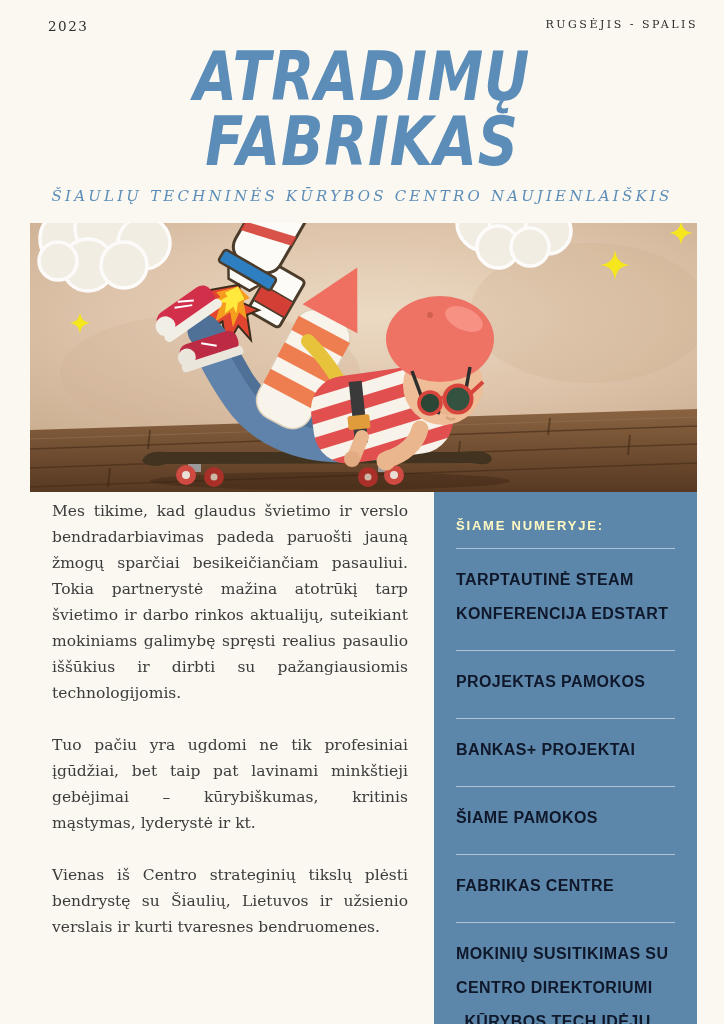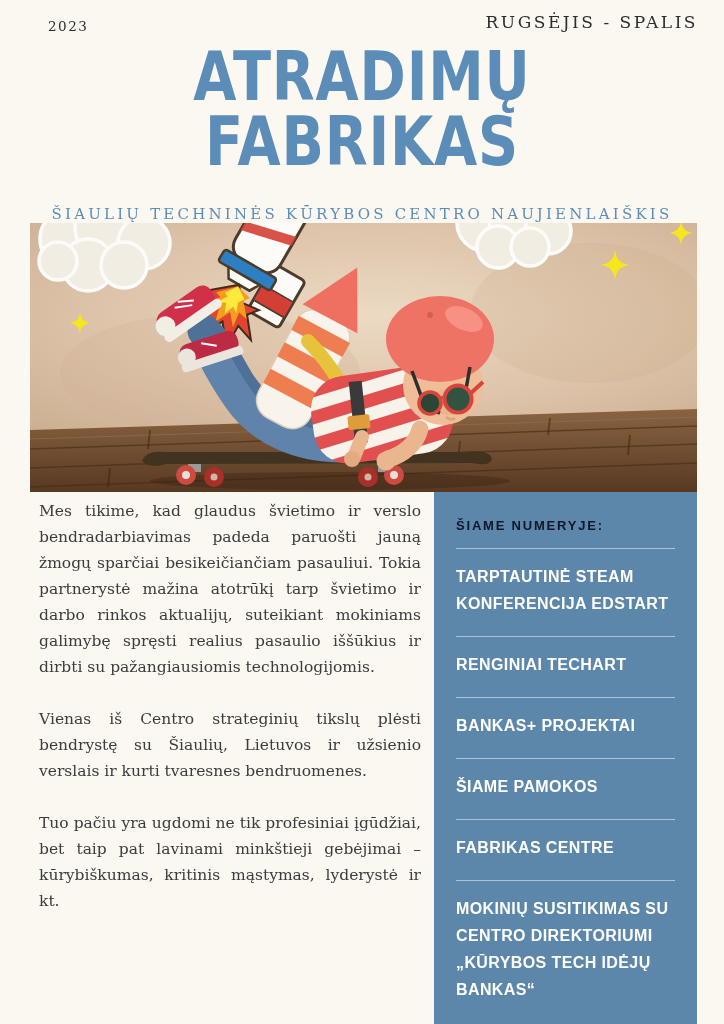--- a/index.html
+++ b/index.html
@@ -9,65 +9,65 @@
     background:#fbf8f1;
     font-family:"DejaVu Serif", serif;
   }
 
   
   .meta-year {
     position:absolute; left:48px; top:18px;
     font-size:13.5px; letter-spacing:1.5px; color:#2d2d2d;
   }
   .meta-period {
-    position:absolute; right:26px; top:12px;
-    font-size:17px; letter-spacing:2.5px; color:#2d2d2d;
-  }
-
-  
-  .masthead { position:absolute; left:0; right:0; top:44px; text-align:center; color:#5b8db8; }
+    position:absolute; right:26px; top:18px;
+    font-size:11px; letter-spacing:2.5px; color:#2d2d2d;
+  }
+
+  
+  .masthead { position:absolute; left:0; right:0; top:44px; text-align:center; color:#5b8db8;font-style:italic; }
   .title-line {
     display:block;
     font-family:"DejaVu Sans", sans-serif; font-weight:bold;
     font-size:68px; line-height:65px; letter-spacing:1px;
     transform:scaleX(.82); transform-origin:50% 50%;
   }
   .subtitle {
-    margin-top:31px; font-size:15px; letter-spacing:3.2px;
+    margin-top:13px; font-size:15px; letter-spacing:3.2px;
     font-family:"DejaVu Serif", serif; color:#5b8db8;
   }
 
   
   .hero {
     position:absolute; left:30px; top:223px; width:667px; height:269px;
     overflow:hidden; background:#d8bfa6;
   }
   .hero svg { display:block; width:100%; height:100%; }
 
   
   .article { position:absolute; left:35px; top:498px; width:390px; color:#3c3c3c; }
   .article p {
-    margin:0 4px 26px; font-size:15.5px; line-height:26px;
+    margin:0 17px 26px; font-size:15.5px; line-height:26px;
     text-align:justify; text-justify:inter-word;
   }
 
   
   .toc {
     position:absolute; left:434px; top:492px; width:263px; height:532px;
     background:#5d87aa; color:#ffffff; padding:26px 22px;
     font-family:"Liberation Sans", sans-serif;
   }
   .toc-heading {
     font-size:13px; font-weight:bold; letter-spacing:1.8px;
-    color:#0f172a; margin:0 0 15px;
+    color:#fef9c3; margin:0 0 15px;
   }
   .toc-divider { border:0; border-top:1px solid rgba(255,255,255,.5); margin:0; }
   .toc-item {
     font-size:16px; font-weight:bold; letter-spacing:.4px;
-    line-height:27px; margin:14px 0 19px; color:#ffffff;
+    line-height:34px; margin:14px 0 19px; color:#0f172a;
   }
 </style>
 </head>
 <body>
 
 <div class="meta-year">2023</div>
 <div class="meta-period">RUGSĖJIS - SPALIS</div>
 
 <div class="masthead">
   <span class="title-line">ATRADIMŲ</span>
@@ -224,31 +224,31 @@
       <path d="M410,175 L416,174" stroke="#d8453c" stroke-width="3"></path>
       <path d="M441,170 L453,159" stroke="#d8453c" stroke-width="4"></path>
     </g>
     <path d="M416,194 q5,4 9,1" stroke="#d9a47c" stroke-width="2.5" fill="none"></path>
   </g>
 </svg>
 </div>
 
 <div class="article">
   <p>Mes tikime, kad glaudus švietimo ir verslo bendradarbiavimas padeda paruošti jauną žmogų sparčiai besikeičiančiam pasauliui. Tokia partnerystė mažina atotrūkį tarp švietimo ir darbo rinkos aktualijų, suteikiant mokiniams galimybę spręsti realius pasaulio iššūkius ir dirbti su pažangiausiomis technologijomis.</p>
+  <p>Tuo pačiu yra ugdomi ne tik profesiniai įgūdžiai, bet taip pat lavinami minkštieji gebėjimai – kūrybiškumas, kritinis mąstymas, lyderystė ir kt.</p>
   <p>Vienas iš Centro strateginių tikslų plėsti bendrystę su Šiaulių, Lietuvos ir užsienio verslais ir kurti tvaresnes bendruomenes.</p>
-  <p>Tuo pačiu yra ugdomi ne tik profesiniai įgūdžiai, bet taip pat lavinami minkštieji gebėjimai – kūrybiškumas, kritinis mąstymas, lyderystė ir kt.</p>
 
 </div>
 
 <div class="toc">
   <div class="toc-heading">ŠIAME NUMERYJE:</div>
   <hr class="toc-divider">
   <div class="toc-item">TARPTAUTINĖ STEAM KONFERENCIJA EDSTART</div>
   <hr class="toc-divider">
-  <div class="toc-item">RENGINIAI TECHART</div>
+  <div class="toc-item">PROJEKTAS PAMOKOS</div>
   <hr class="toc-divider">
   <div class="toc-item">BANKAS+ PROJEKTAI</div>
   <hr class="toc-divider">
   <div class="toc-item">ŠIAME PAMOKOS</div>
   <hr class="toc-divider">
   <div class="toc-item">FABRIKAS CENTRE</div>
   <hr class="toc-divider">
   <div class="toc-item">MOKINIŲ SUSITIKIMAS SU CENTRO DIREKTORIUMI „KŪRYBOS TECH IDĖJŲ BANKAS“</div>
 </div>
 

